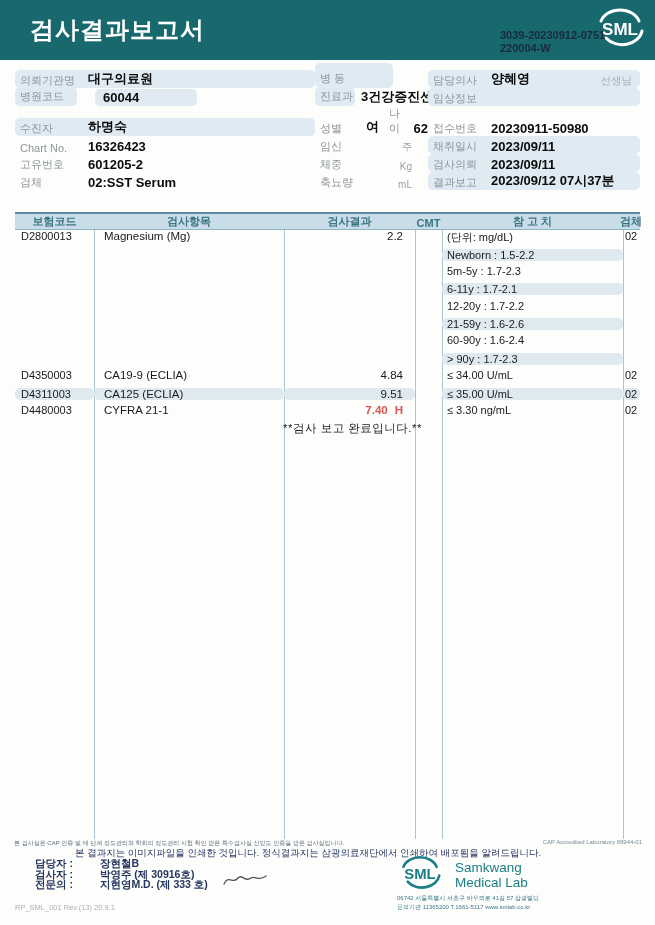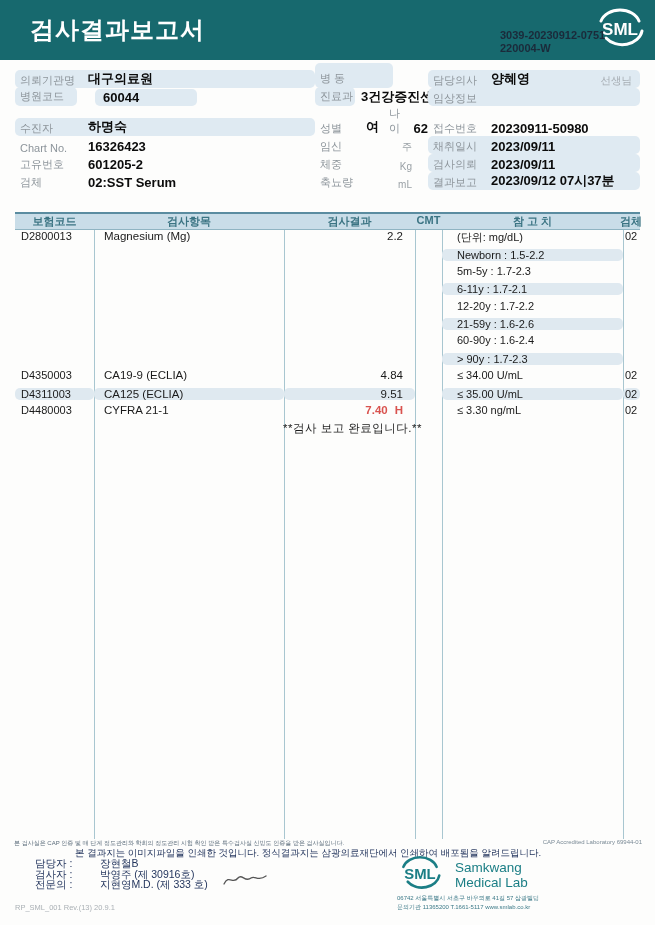--- a/index.html
+++ b/index.html
@@ -36,42 +36,42 @@
   .widechip{background:var(--chip);border-radius:5px;width:78px;display:inline-block;padding:8px 0 2px 5px;margin-left:-5px}
 
   
   .rtable{position:absolute;left:15px;top:212px;width:625px}
   .seps{background-image:
       linear-gradient(var(--sep),var(--sep)),linear-gradient(var(--sep),var(--sep)),
       linear-gradient(var(--sep),var(--sep)),linear-gradient(var(--sep),var(--sep)),
       linear-gradient(var(--sep),var(--sep));
     background-size:1px 100%;background-repeat:no-repeat;
     background-position:79px 0,269px 0,400px 0,427px 0,608px 0}
-  .thead{height:18px;display:flex;align-items:flex-start;background:var(--header-bg);
+  .thead{height:18px;display:flex;align-items:flex-end;background:var(--header-bg);
          border-top:2px solid #5a8ca0;border-bottom:1px solid #8fb4c2}
   .thead span{color:var(--header-text);font-size:11px;font-weight:bold;text-align:center;white-space:nowrap}
   .trow{height:17.4px;display:flex;align-items:flex-start}
   .cell{display:flex;align-items:center;font-size:11px;color:#1a1a1a;white-space:nowrap;overflow:visible}
   .w-code{width:79px}.w-item{width:190px}.w-result{width:131px}.w-cmt{width:27px}.w-ref{width:181px}.w-spec{width:17px}
   .cell.code{padding-left:6px}
   .cell.item{padding-left:10px;font-size:11.5px}
   .cell.result{justify-content:flex-end;padding-right:12px;font-size:11.5px}
-  .cell.ref{padding-left:15px}
+  .cell.ref{padding-left:5px}
   .cell.spec{padding-left:2px}
   .trow.striped .cell{background:var(--stripe);border-radius:5px;margin:1.2px 0}
   .cell.abnormal{color:var(--abnormal);font-weight:bold}
   .flag{margin-left:7px}
   .cell.msg{width:100%;padding-left:268px;font-size:11.5px;letter-spacing:.5px}
 
   
   .cap-row{position:absolute;left:14px;top:839px;width:628px;display:flex;justify-content:space-between}
   .tiny{font-size:6px;color:#5a6b7a;white-space:nowrap}
   .tiny.right{color:#7a8a96}
   .notice{position:absolute;left:75px;top:847px;font-size:9.5px;font-weight:normal;color:var(--navy);white-space:nowrap}
-  .staff{position:absolute;left:35px;top:858px;color:var(--navy);font-weight:normal;font-size:10.5px;line-height:10.5px}
+  .staff{position:absolute;left:35px;top:858px;color:var(--navy);font-weight:bold;font-size:10.5px;line-height:10.5px}
   .staff .role{display:inline-block;width:50px}
   .staff .name{margin-left:12px}
   .sig{position:absolute;left:222px;top:872px}
   .flogo{position:absolute;left:393px;top:852px;display:flex;align-items:center}
   .flogo .lname{margin-left:8px;color:var(--logo-teal);font-size:13.5px;font-weight:normal;line-height:15px}
   .addr{position:absolute;left:397px;top:894px;font-size:6px;color:#3d7a88;line-height:8.5px;white-space:nowrap}
   .version{position:absolute;left:15px;top:903px;font-size:7.5px;color:#aab0b5}
 </style>
 </head>
 <body>

